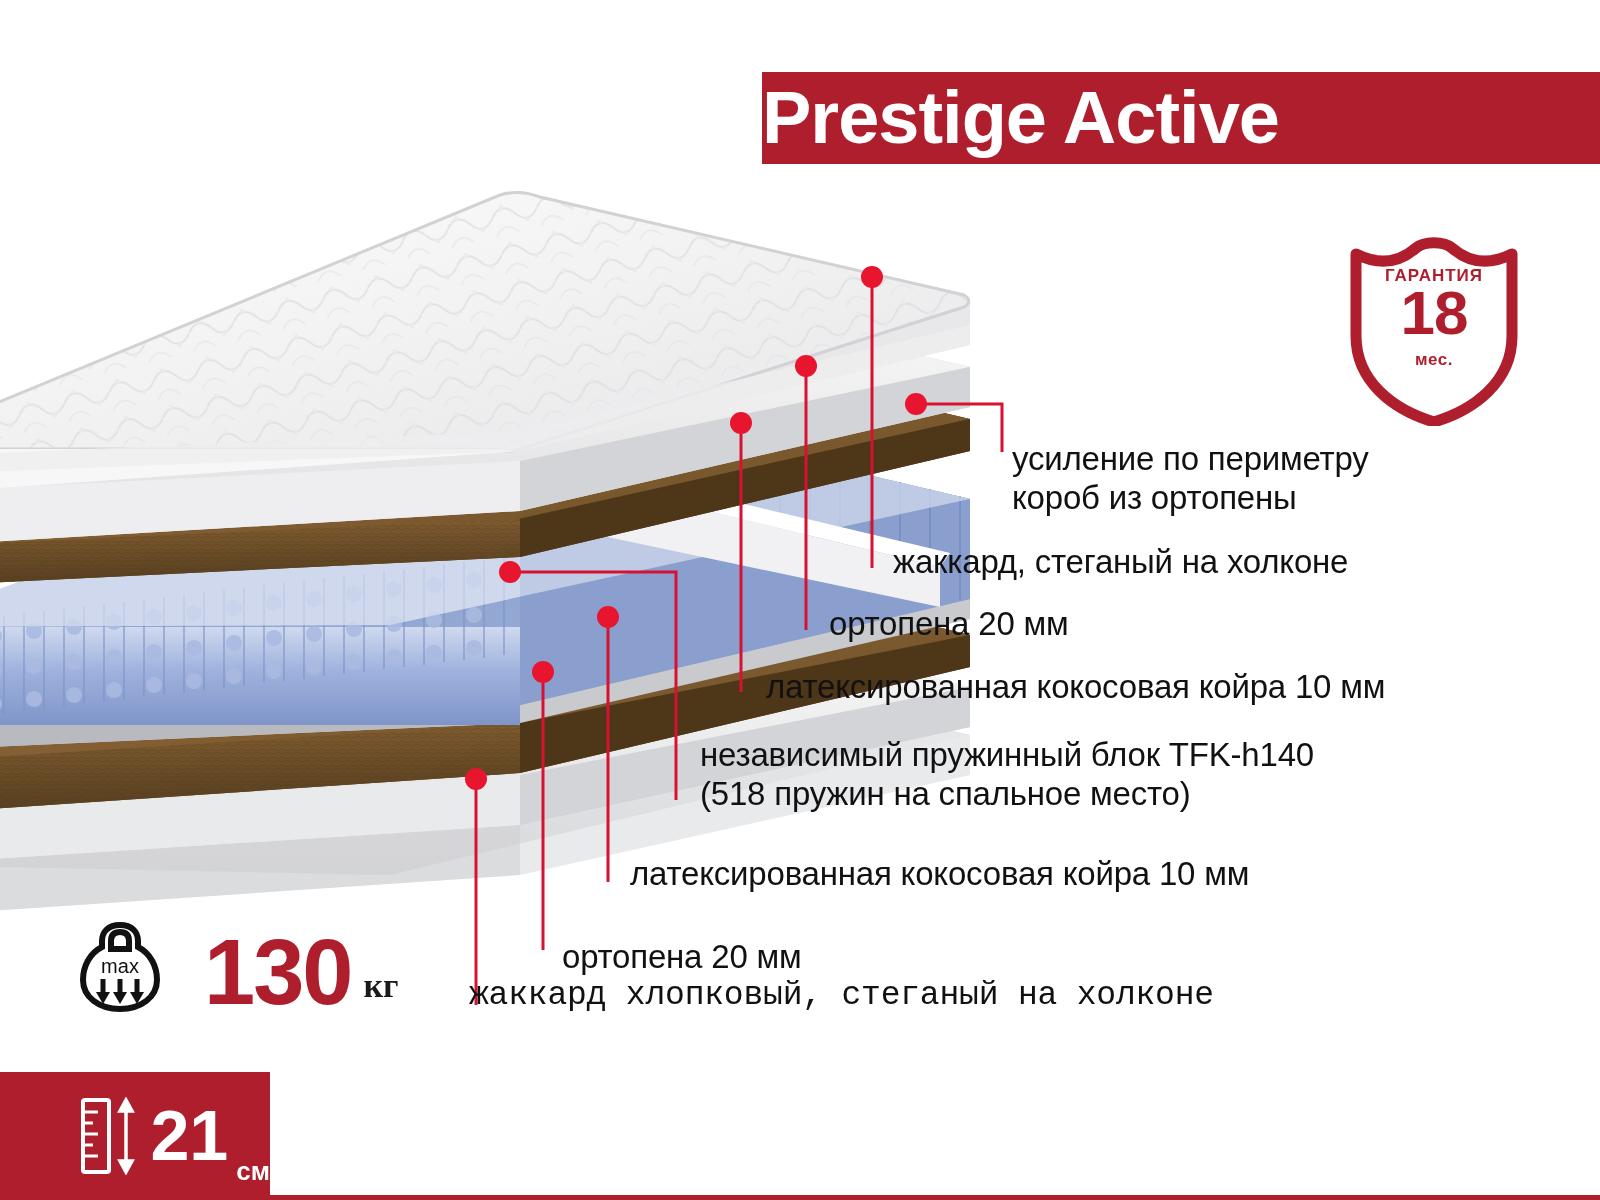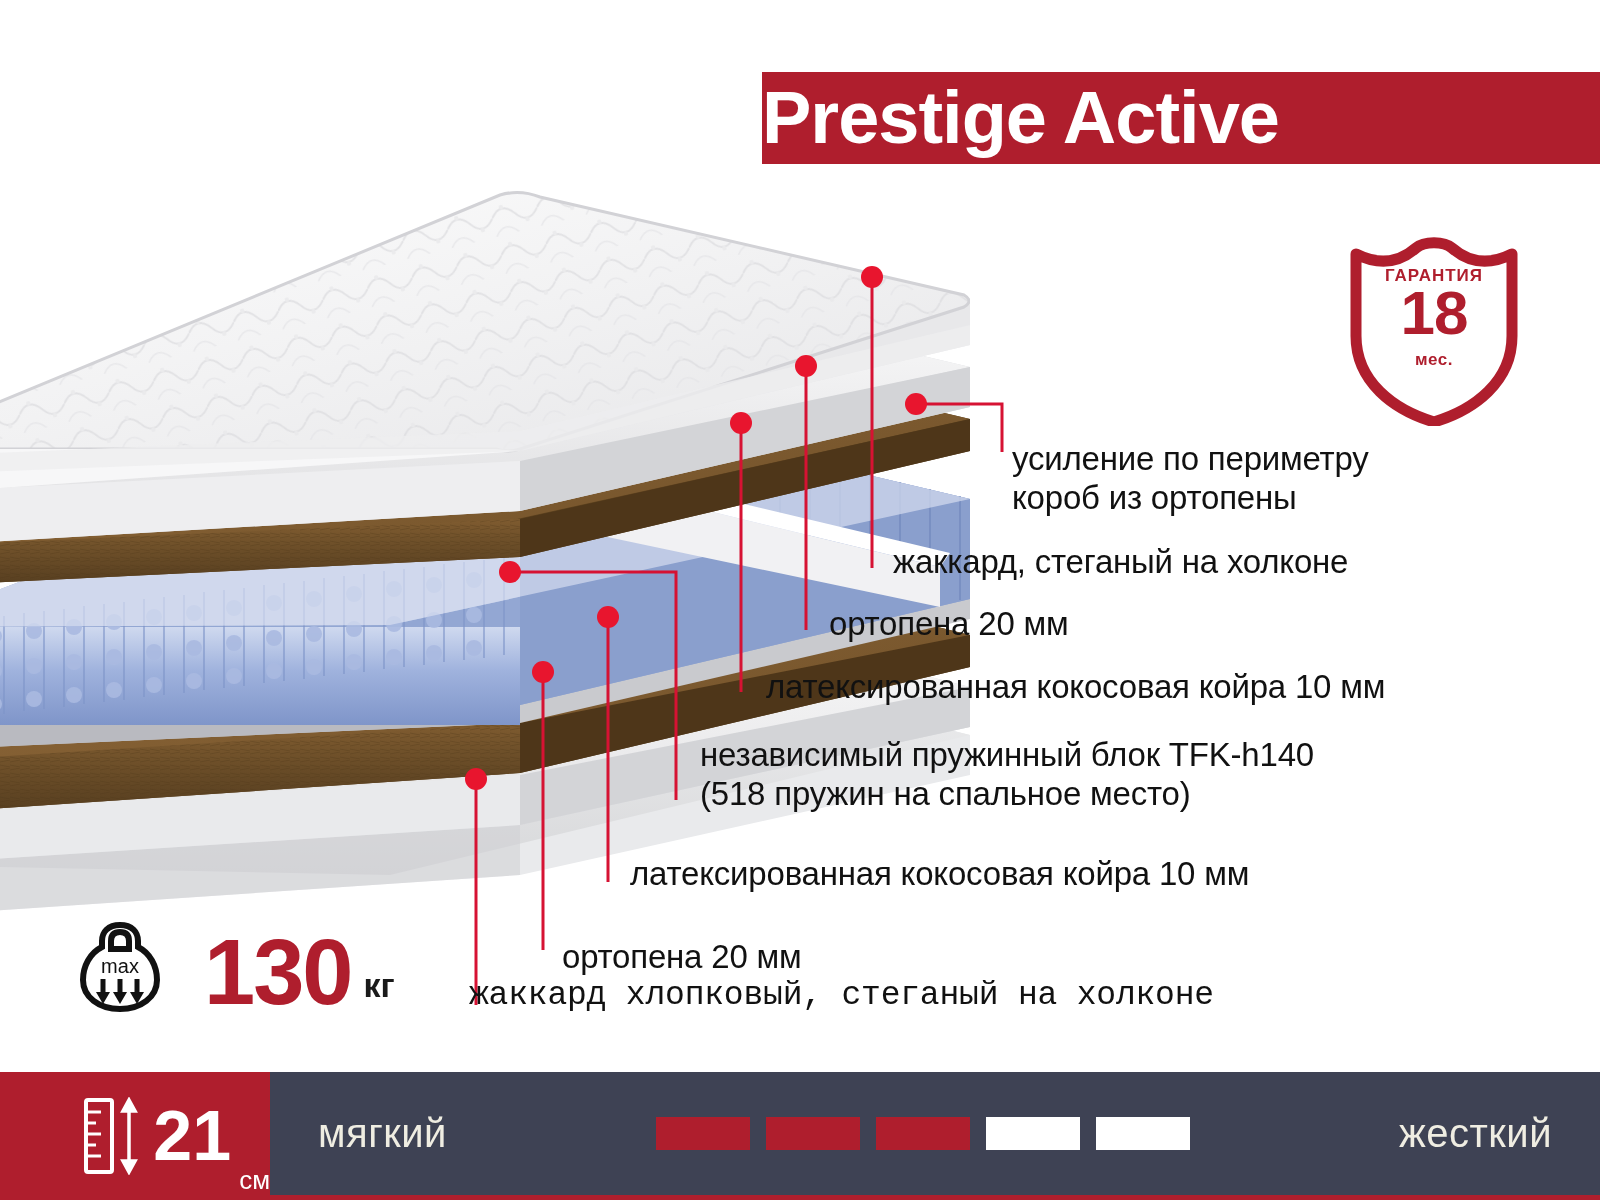--- a/index.html
+++ b/index.html
@@ -44,32 +44,32 @@
   .lbl.l6{left:630px;top:855px;}
   .lbl.l7{left:562px;top:938px;}
   .lbl.l8{left:469px;top:977px;font-family:Liberation Mono, monospace;}
 
   
   .load{position:absolute;left:78px;top:915px;display:flex;align-items:flex-end;}
   .load .kb{width:84px;height:100px;margin-right:18px;}
   .load .kb svg{display:block;width:100%;height:100%;}
   .load .num{color:#AF1E2D;font-size:92px;font-weight:bold;line-height:.92;
               font-family:"Liberation Sans",sans-serif;letter-spacing:-2px;margin-left:24px;}
-  .load .unit{color:#1a1a1a;font-size:34px;font-weight:bold;margin-left:12px;margin-bottom:10px;}
+  .load .unit{color:#1a1a1a;font-size:34px;font-weight:bold;margin-left:12px;margin-bottom:10px;font-family:Liberation Serif, serif;}
 
   
   .botbar{position:absolute;left:0;top:1072px;width:1600px;height:128px;display:flex;}
   .botbar .height-box{width:270px;background:#AF1E2D;display:flex;align-items:center;
                       padding-left:30px;box-sizing:border-box;justify-content:flex-end;}
   .height-box .ruler{width:60px;height:78px;margin-right:10px;}
   .height-box .ruler svg{display:block;width:100%;height:100%;}
   .height-box .hnum{color:#ffffff;font-size:70px;font-weight:bold;line-height:1;
                     font-family:"Liberation Sans",sans-serif;}
-  .height-box .hunit{color:#ffffff;font-size:26px;font-weight:normal;margin-left:8px;
-                     align-self:flex-end;margin-bottom:4px;}
+  .height-box .hunit{color:#ffffff;font-size:26px;font-weight:bold;margin-left:8px;
+                     align-self:flex-end;margin-bottom:13px;}
   .botbar .firm{flex:1;background:#3E4254;display:flex;align-items:center;
                 justify-content:space-between;padding:0 48px;box-sizing:border-box;
                 border-bottom:5px solid #3E4254;}
   .firm .fw{color:#EFEDE2;font-size:40px;font-family:"Liberation Sans",sans-serif;
             letter-spacing:.5px;white-space:nowrap;}
   .firm .scale{display:flex;gap:16px;}
   .firm .seg{width:94px;height:33px;}
   .firm .seg.on{background:#AF1E2D;}
   .firm .seg.off{background:#ffffff;}
   .redline{position:absolute;left:0;top:1195px;width:1600px;height:5px;background:#AF1E2D;}
@@ -354,27 +354,16 @@
           <g stroke="#fff" stroke-width="3.5" fill="#fff">
             <path d="M46 12 V66"></path>
             <polygon points="46,3 52,14 40,14"></polygon>
             <polygon points="46,75 52,64 40,64"></polygon>
           </g>
         </svg>
       </div>
       <span class="hnum">21</span>
       <span class="hunit">см</span>
     </div>
-    <div class="firm">
-      <span class="fw">мягкий</span>
-      <span class="scale">
-        <span class="seg on"></span>
-        <span class="seg on"></span>
-        <span class="seg on"></span>
-        <span class="seg off"></span>
-        <span class="seg off"></span>
-      </span>
-      <span class="fw">жесткий</span>
-    </div>
   </div>
   <div class="redline"></div>
 
 </div>
 
 </body></html>

